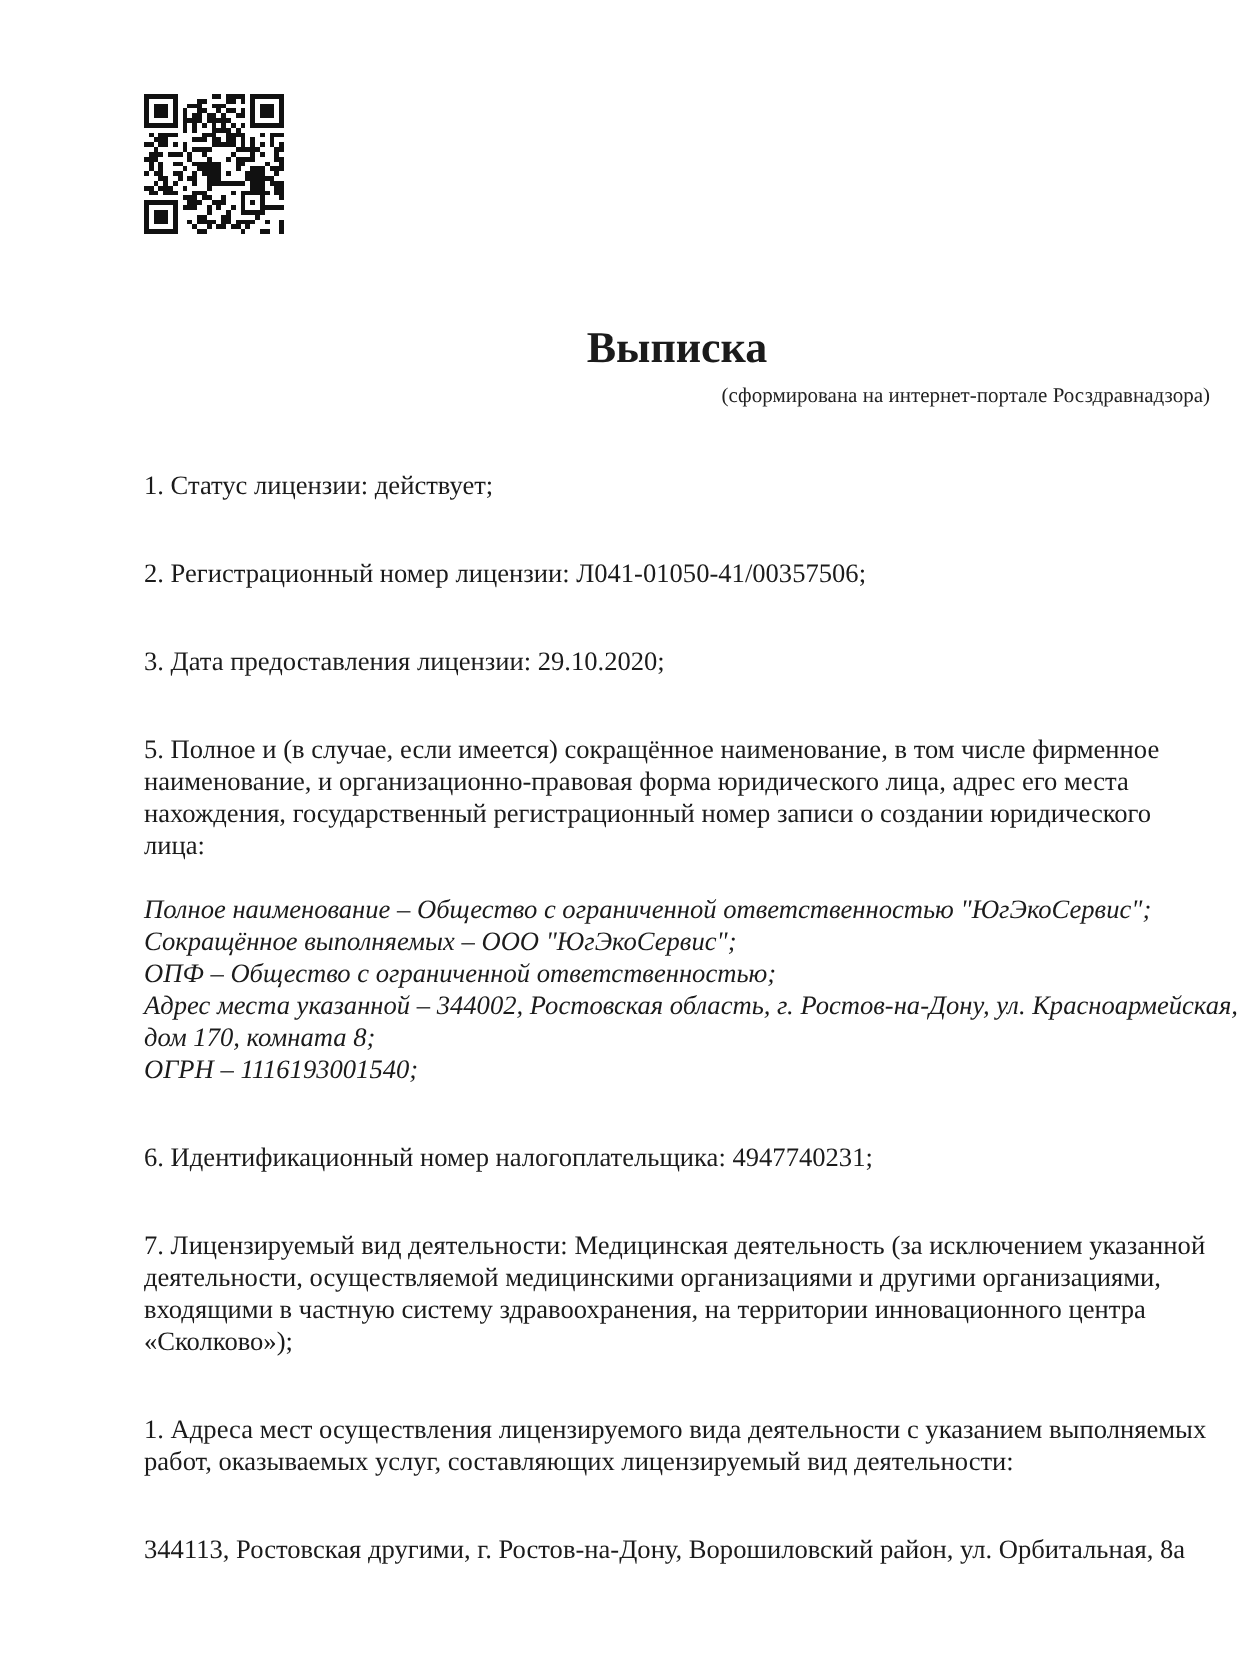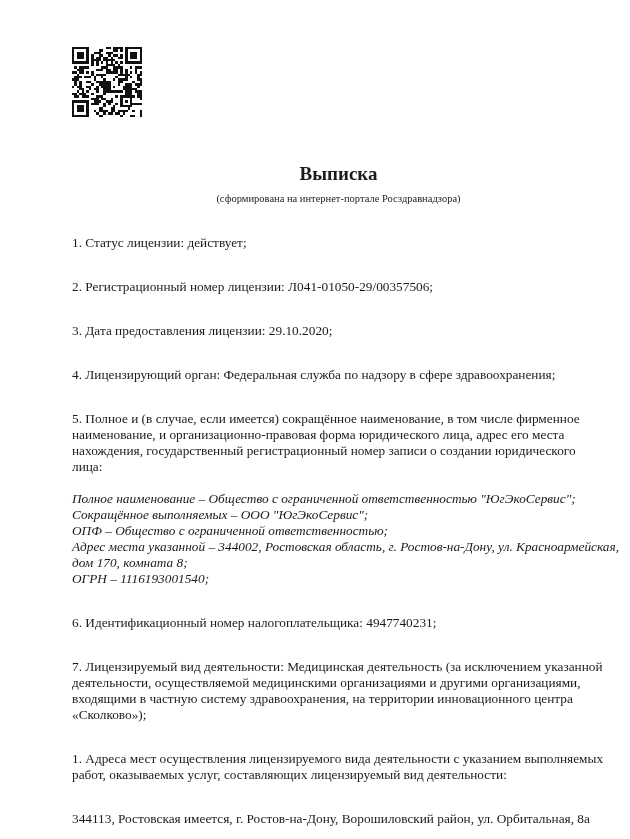--- a/index.html
+++ b/index.html
@@ -26,25 +26,25 @@
   .qr svg { display: block; width: 70px; height: 70px; }
   .content {
     position: absolute;
     left: 72px;
     top: 163px;
     width: 533px;
   }
   .title-line {
     text-align: center;
     font-weight: bold;
-    font-size: 19px;
+    font-size: 22px;
     line-height: 21px;
   }
   .note {
-    text-align: center;
+    text-align: right;
     font-size: 10.5px;
     line-height: 13px;
     margin-top: 8px;
     color: #222222;
   }
   .content p {
     margin: 28px 0 0 0;
     font-size: 13.3px;
     line-height: 16px;
     text-align: left;
@@ -480,33 +480,32 @@
       </svg>
   </div>
 
   <div class="content">
 
     <div class="title-line">Выписка</div>
 
     <div class="note">(сформирована на интернет-портале Росздравнадзора)</div>
 
     <p class="first">1. Статус лицензии: действует;</p>
-    <p>2. Регистрационный номер лицензии: Л041-01050-29/00357506;</p>
+    <p>2. Регистрационный номер лицензии: Л041-01050-41/00357506;</p>
     <p>3. Дата предоставления лицензии: 29.10.2020;</p>
-    <p>4. Лицензирующий орган: Федеральная служба по надзору в сфере здравоохранения;</p>
     <p>5. Полное и (в случае, если имеется) сокращённое наименование, в том числе фирменное наименование, и организационно-правовая форма юридического лица, адрес его места нахождения, государственный регистрационный номер записи о создании юридического лица:</p>
 
     <div class="block">
       <div>Полное наименование – Общество с ограниченной ответственностью "ЮгЭкоСервис";</div>
       <div>Сокращённое выполняемых – ООО "ЮгЭкоСервис";</div>
       <div>ОПФ – Общество с ограниченной ответственностью;</div>
       <div>Адрес места указанной – 344002, Ростовская область, г. Ростов-на-Дону, ул. Красноармейская,</div>
       <div>дом 170, комната 8;</div>
       <div>ОГРН – 1116193001540;</div>
     </div>
 
     <p>6. Идентификационный номер налогоплательщика: 4947740231;</p>
     <p>7. Лицензируемый вид деятельности: Медицинская деятельность (за исключением указанной деятельности, осуществляемой медицинскими организациями и другими организациями, входящими в частную систему здравоохранения, на территории инновационного центра «Сколково»);</p>
     <p>1. Адреса мест осуществления лицензируемого вида деятельности с указанием выполняемых работ, оказываемых услуг, составляющих лицензируемый вид деятельности:</p>
-    <p>344113, Ростовская имеется, г. Ростов-на-Дону, Ворошиловский район, ул. Орбитальная, 8а</p>
+    <p>344113, Ростовская другими, г. Ростов-на-Дону, Ворошиловский район, ул. Орбитальная, 8а</p>
 
   </div>
 </div>
 
 </body></html>

